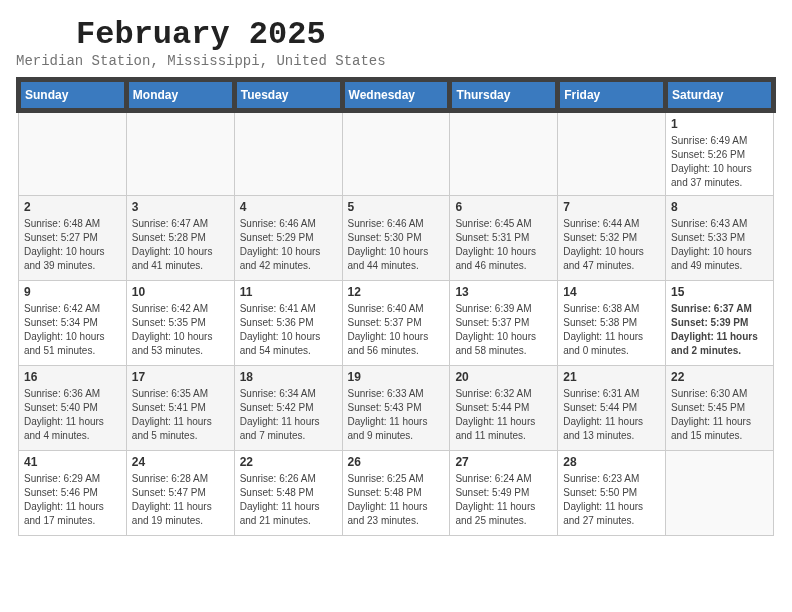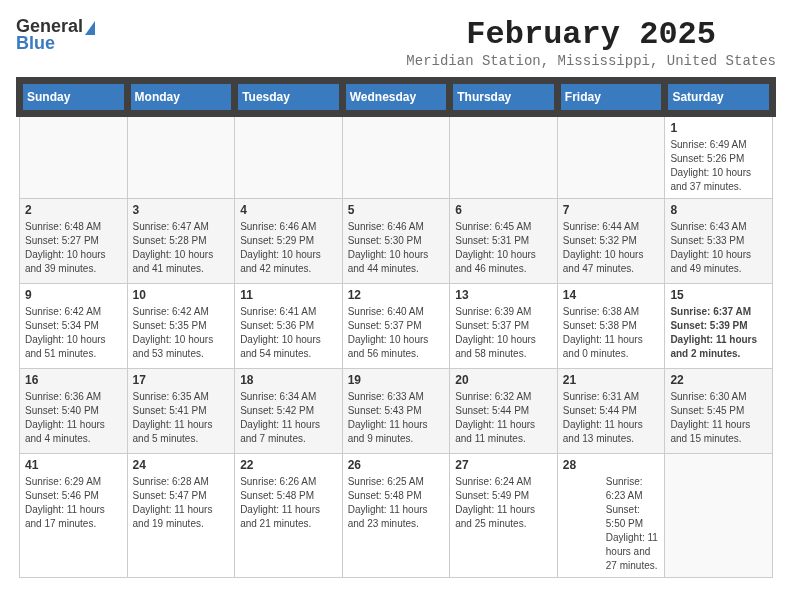--- a/index.html
+++ b/index.html
@@ -43,21 +43,21 @@
       border-collapse: collapse;
       table-layout: fixed;
     }
     thead th {
       background: #3a7abf;
       color: #fff;
       font-size: 12px;
       font-weight: bold;
       padding: 6px 4px;
       text-align: left;
-      border: 7px solid #404040;
+      border: 5px solid #404040;
     }
     tbody td {
       border: 1px solid #ccc;
       vertical-align: top;
       padding: 4px 5px;
       font-size: 10.5px;
       color: #333;
       height: 85px;
     }
     .day-number {
@@ -77,27 +77,20 @@
       background: #fff;
     }
     .empty {
       background: #f9f9f9 !important;
     }
   </style>
 </head>
 <body>
 
 <div class="header">
-  <div class="logo">
-    <div class="logo-row">
-      <span style="font-size:18px;font-weight:bold;color:#333;">General</span>
-      <span style="display:inline-block;width:0;height:0;border-left:10px solid transparent;border-bottom:14px solid #3a7abf;margin-left:2px;margin-bottom:-2px;"></span>
-    </div>
-    <span style="font-size:18px;font-weight:bold;color:#3a7abf;margin-top:-4px;">Blue</span>
-  </div>
   <div class="title-block">
     <div class="title-month">February 2025</div>
     <div class="title-location">Meridian Station, Mississippi, United States</div>
   </div>
 </div>
 
 <table>
   <thead>
     <tr>
       <th>Sunday</th>
@@ -282,20 +275,20 @@
 Daylight: 11 hours and 23 minutes.</div>
         </td>
         <td>
           <div class="day-number">27</div>
           <div class="day-info" style="white-space: pre-line;">Sunrise: 6:24 AM
 Sunset: 5:49 PM
 Daylight: 11 hours and 25 minutes.</div>
         </td>
         <td>
           <div class="day-number">28</div>
-          <div class="day-info" style="white-space: pre-line; margin-left: 43px;">Sunrise: 6:23 AM
+          <div class="day-info" style="white-space: pre-line;">Sunrise: 6:23 AM
 Sunset: 5:50 PM
 Daylight: 11 hours and 27 minutes.</div>
         </td>
         <td class="empty"></td>
       </tr>
     </tbody>
 </table>
 
 </body></html>

